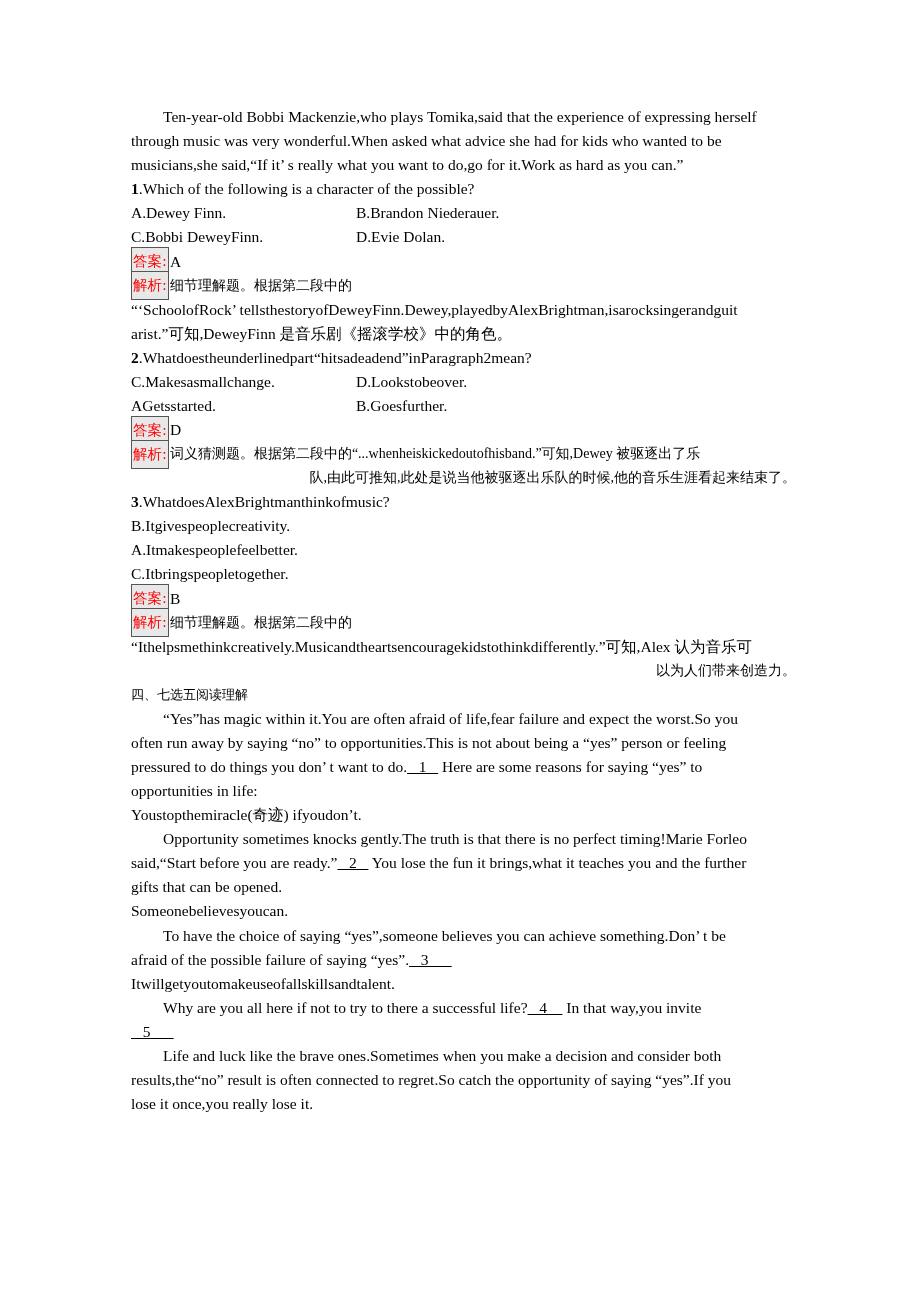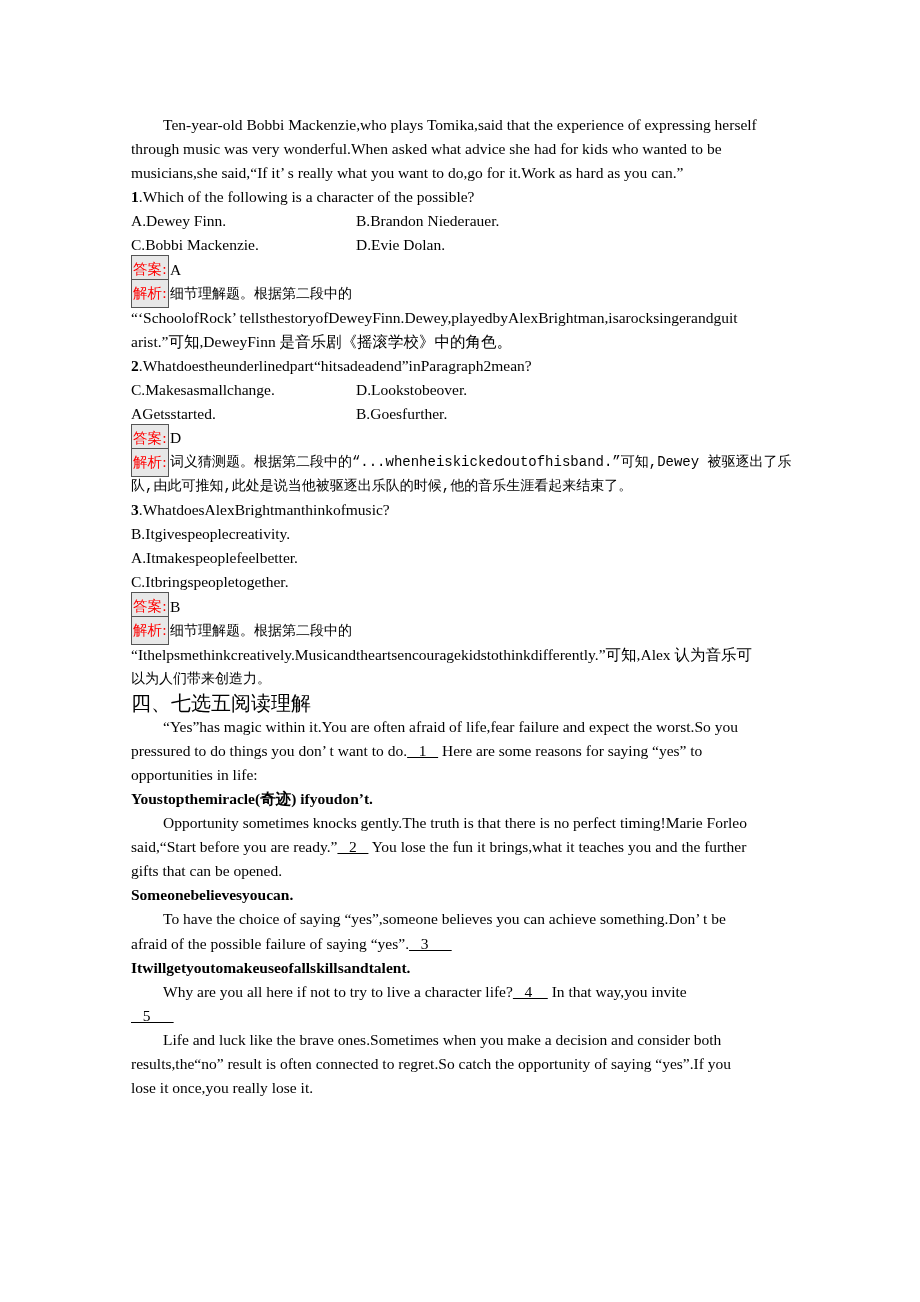--- a/index.html
+++ b/index.html
@@ -1,51 +1,51 @@
 <!DOCTYPE html>
 <html><head>
 <meta charset="utf-8">
 <style>
   html, body { margin: 0; padding: 0; background: #ffffff; }
   body { width: 920px; height: 1302px; position: relative; overflow: hidden;
          font-family: "Liberation Serif", "DejaVu Serif", serif; color: #000; }
-  .page { position: absolute; left: 131px; top: 113px; width: 665px; }
+  .page { position: absolute; left: 131px; top: 105px; width: 665px; }
   .line { font-size: 15.5px; line-height: 24.1px; white-space: nowrap; }
   .indent { padding-left: 32px; }
   .qnum { font-weight: bold; }
   .opts { display: flex; }
   .opt-a { width: 225px; }
   .tag { display: inline-block; background: #e8e8e8; border: 1px solid #555;
          color: #ff0000; font-family: "DejaVu Sans", sans-serif; font-size: 14.5px;
          line-height: 19px; padding: 4px 1px; margin-right: 1px; vertical-align: middle; }
   .answer-line { height: 24px; display: flex; align-items: center; }
   .answer-val { font-size: 15.5px; }
-  .cn { font-family: Liberation Mono, monospace; font-size: 14px; }
-  .section-title { font-family: "DejaVu Sans", sans-serif; font-size: 20px; line-height: 24px; }
-  .bold { font-weight: bold; }
+  .cn { font-family: Liberation Serif, serif; font-size: 14px; text-align: right; }
+  .section-title { font-family: "DejaVu Sans", sans-serif; font-size: 13px; line-height: 24px; }
+  .bold { font-weight: normal; }
   .blank { text-decoration: underline; white-space: pre; }
 </style>
 </head>
 <body>
 
 <div class="page">
 
   <div class="line indent">Ten-year-old Bobbi Mackenzie,who plays Tomika,said that the experience of expressing herself</div>
   <div class="line">through music was very wonderful.When asked what advice she had for kids who wanted to be</div>
   <div class="line">musicians,she said,“If it’ s really what you want to do,go for it.Work as hard as you can.”</div>
 
   <div class="line">
     <span class="qnum">1</span><span>.Which of the following is a character of the possible?</span>
   </div>
   <div class="line opts">
     <span class="opt-a">A.Dewey Finn.</span>
     <span>B.Brandon Niederauer.</span>
   </div>
   <div class="line opts">
-    <span class="opt-a">C.Bobbi Mackenzie.</span>
+    <span class="opt-a">C.Bobbi DeweyFinn.</span>
     <span>D.Evie Dolan.</span>
   </div>
   <div class="answer-line">
     <span class="tag">答案:</span>
     <span class="answer-val">A</span>
   </div>
   <div class="answer-line">
     <span class="tag">解析:</span>
     <span class="cn">细节理解题。根据第二段中的</span>
   </div>
@@ -86,41 +86,42 @@
   <div class="answer-line">
     <span class="tag">解析:</span>
     <span class="cn">细节理解题。根据第二段中的</span>
   </div>
   <div class="line">“Ithelpsmethinkcreatively.Musicandtheartsencouragekidstothinkdifferently.”可知,Alex 认为音乐可</div>
   <div class="line cn">以为人们带来创造力。</div>
 
   <div class="section-title">四、七选五阅读理解</div>
 
   <div class="line indent">“Yes”has magic within it.You are often afraid of life,fear failure and expect the worst.So you</div>
+  <div class="line">often run away by saying “no” to opportunities.This is not about being a “yes” person or feeling</div>
   <div class="line">
     <span>pressured to do things you don’ t want to do.</span><span class="blank">   1   </span><span> Here are some reasons for saying “yes” to</span>
   </div>
   <div class="line">opportunities in life:</div>
   <div class="line bold">Youstopthemiracle(奇迹) ifyoudon’t.</div>
 
   <div class="line indent">Opportunity sometimes knocks gently.The truth is that there is no perfect timing!Marie Forleo</div>
   <div class="line">
     <span>said,“Start before you are ready.”</span><span class="blank">   2   </span><span> You lose the fun it brings,what it teaches you and the further</span>
   </div>
   <div class="line">gifts that can be opened.</div>
   <div class="line bold">Someonebelievesyoucan.</div>
 
   <div class="line indent">To have the choice of saying “yes”,someone believes you can achieve something.Don’ t be</div>
   <div class="line">
     <span>afraid of the possible failure of saying “yes”.</span><span class="blank">   3      </span>
   </div>
   <div class="line bold">Itwillgetyoutomakeuseofallskillsandtalent.</div>
 
   <div class="line indent">
-    <span>Why are you all here if not to try to live a character life?</span><span class="blank">   4    </span><span> In that way,you invite</span>
+    <span>Why are you all here if not to try to there a successful life?</span><span class="blank">   4    </span><span> In that way,you invite</span>
   </div>
   <div class="line">
     <span class="blank">   5      </span>
   </div>
 
   <div class="line indent">Life and luck like the brave ones.Sometimes when you make a decision and consider both</div>
   <div class="line">results,the“no” result is often connected to regret.So catch the opportunity of saying “yes”.If you</div>
   <div class="line">lose it once,you really lose it.</div>
 </div>
 

